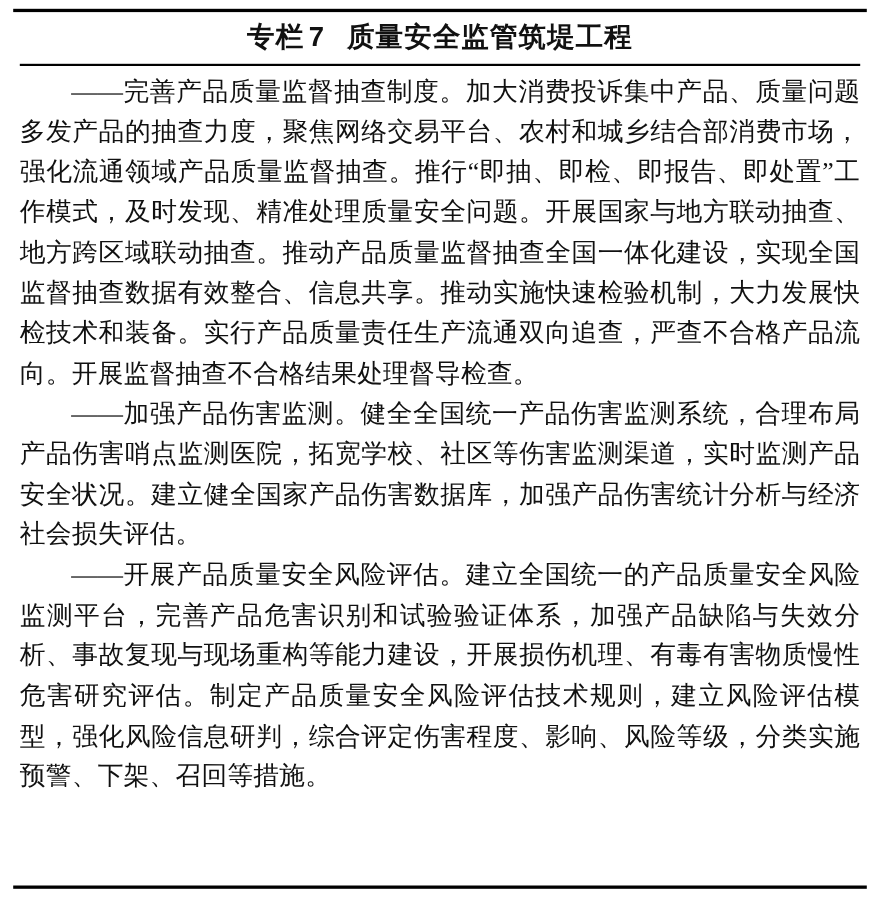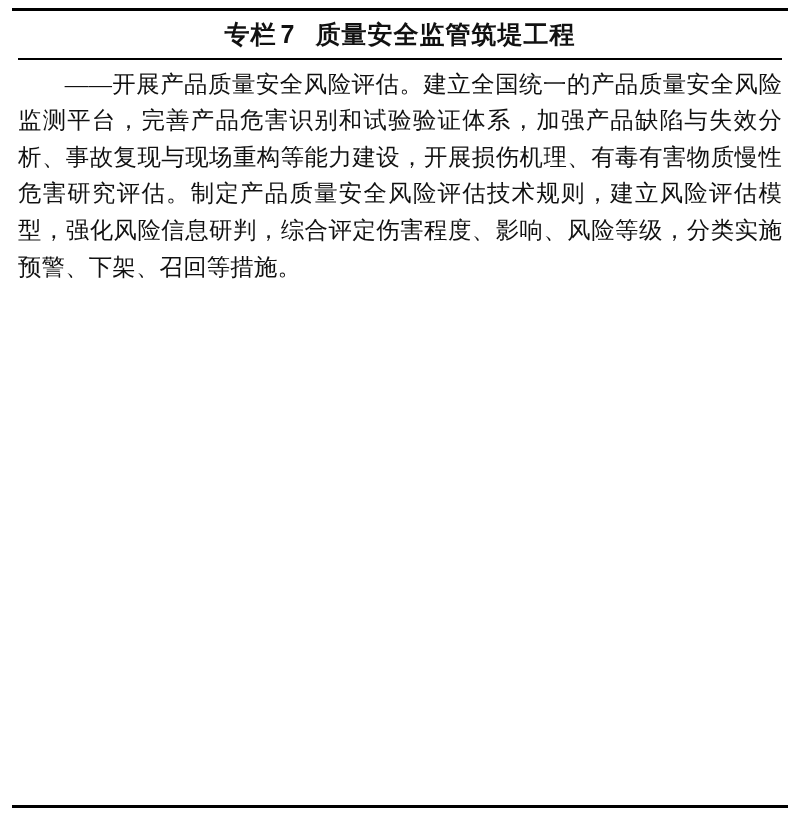--- a/index.html
+++ b/index.html
@@ -64,17 +64,19 @@
 <body>
 
 <div class="page">
   <div class="box">
 
     <div class="title">
       <span>专栏</span><span class="num">7</span>&nbsp;&nbsp;<span>质量安全监管筑堤工程</span>
     </div>
 
     <div class="body">
+      <p class="para">——完善产品质量监督抽查制度。加大消费投诉集中产品、质量问题多发产品的抽查力度，聚焦网络交易平台、农村和城乡结合部消费市场，强化流通领域产品质量监督抽查。推行“即抽、即检、即报告、即处置”工作模式，及时发现、精准处理质量安全问题。开展国家与地方联动抽查、地方跨区域联动抽查。推动产品质量监督抽查全国一体化建设，实现全国监督抽查数据有效整合、信息共享。推动实施快速检验机制，大力发展快检技术和装备。实行产品质量责任生产流通双向追查，严查不合格产品流向。开展监督抽查不合格结果处理督导检查。</p>
+      <p class="para">——加强产品伤害监测。健全全国统一产品伤害监测系统，合理布局产品伤害哨点监测医院，拓宽学校、社区等伤害监测渠道，实时监测产品安全状况。建立健全国家产品伤害数据库，加强产品伤害统计分析与经济社会损失评估。</p>
       <p class="para">——开展产品质量安全风险评估。建立全国统一的产品质量安全风险监测平台，完善产品危害识别和试验验证体系，加强产品缺陷与失效分析、事故复现与现场重构等能力建设，开展损伤机理、有毒有害物质慢性危害研究评估。制定产品质量安全风险评估技术规则，建立风险评估模型，强化风险信息研判，综合评定伤害程度、影响、风险等级，分类实施预警、下架、召回等措施。</p>
     </div>
 
   </div>
 </div>
 
 </body></html>

